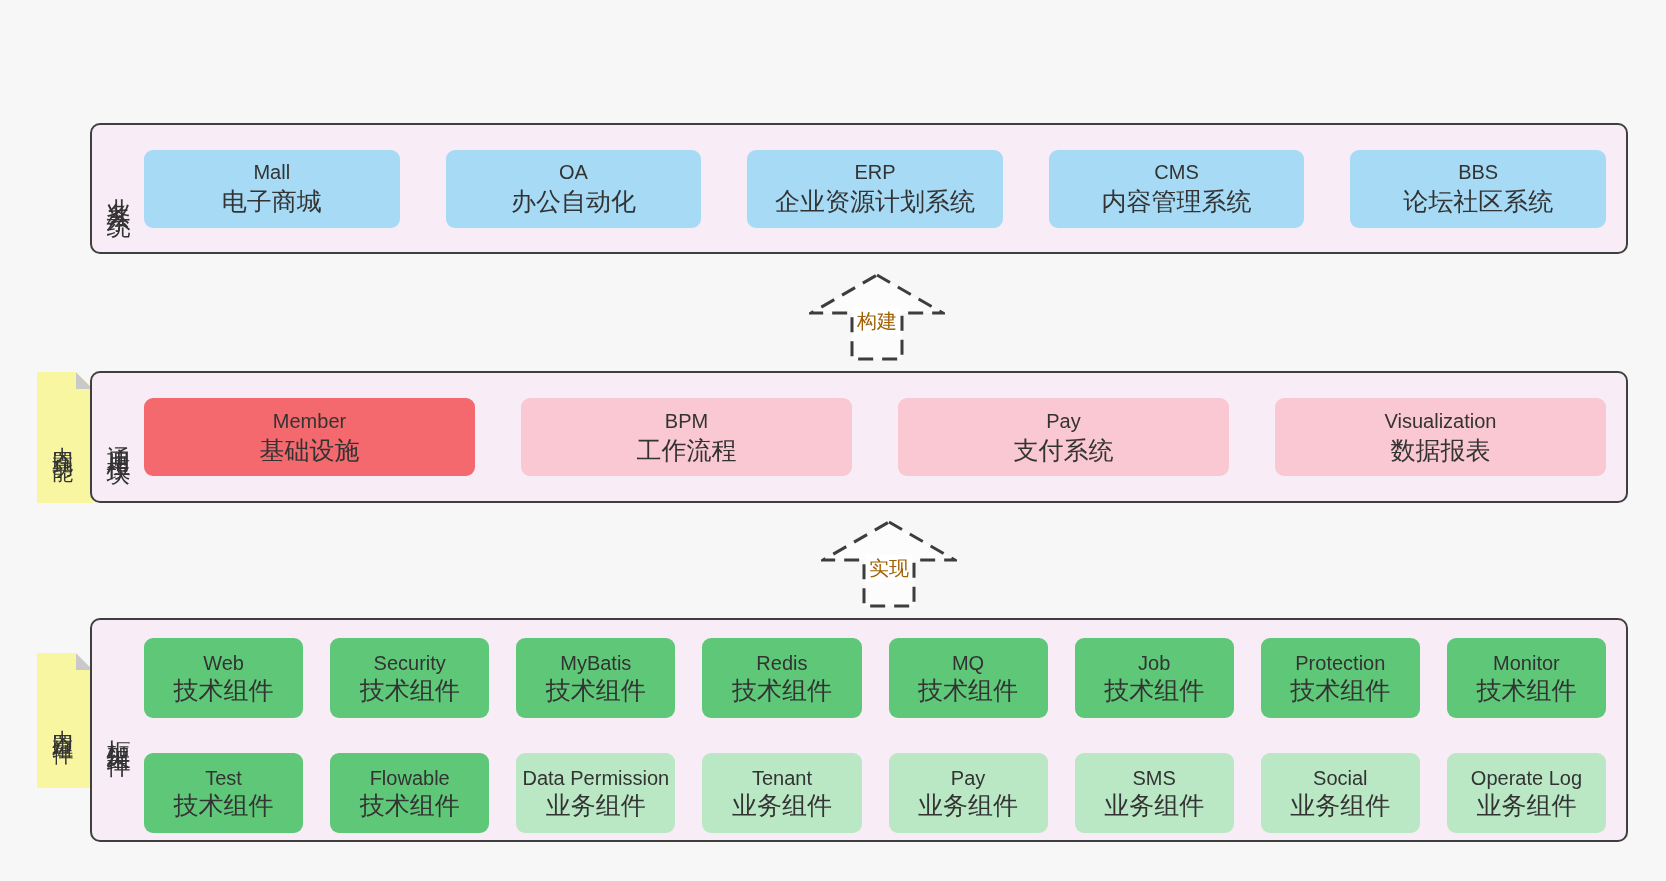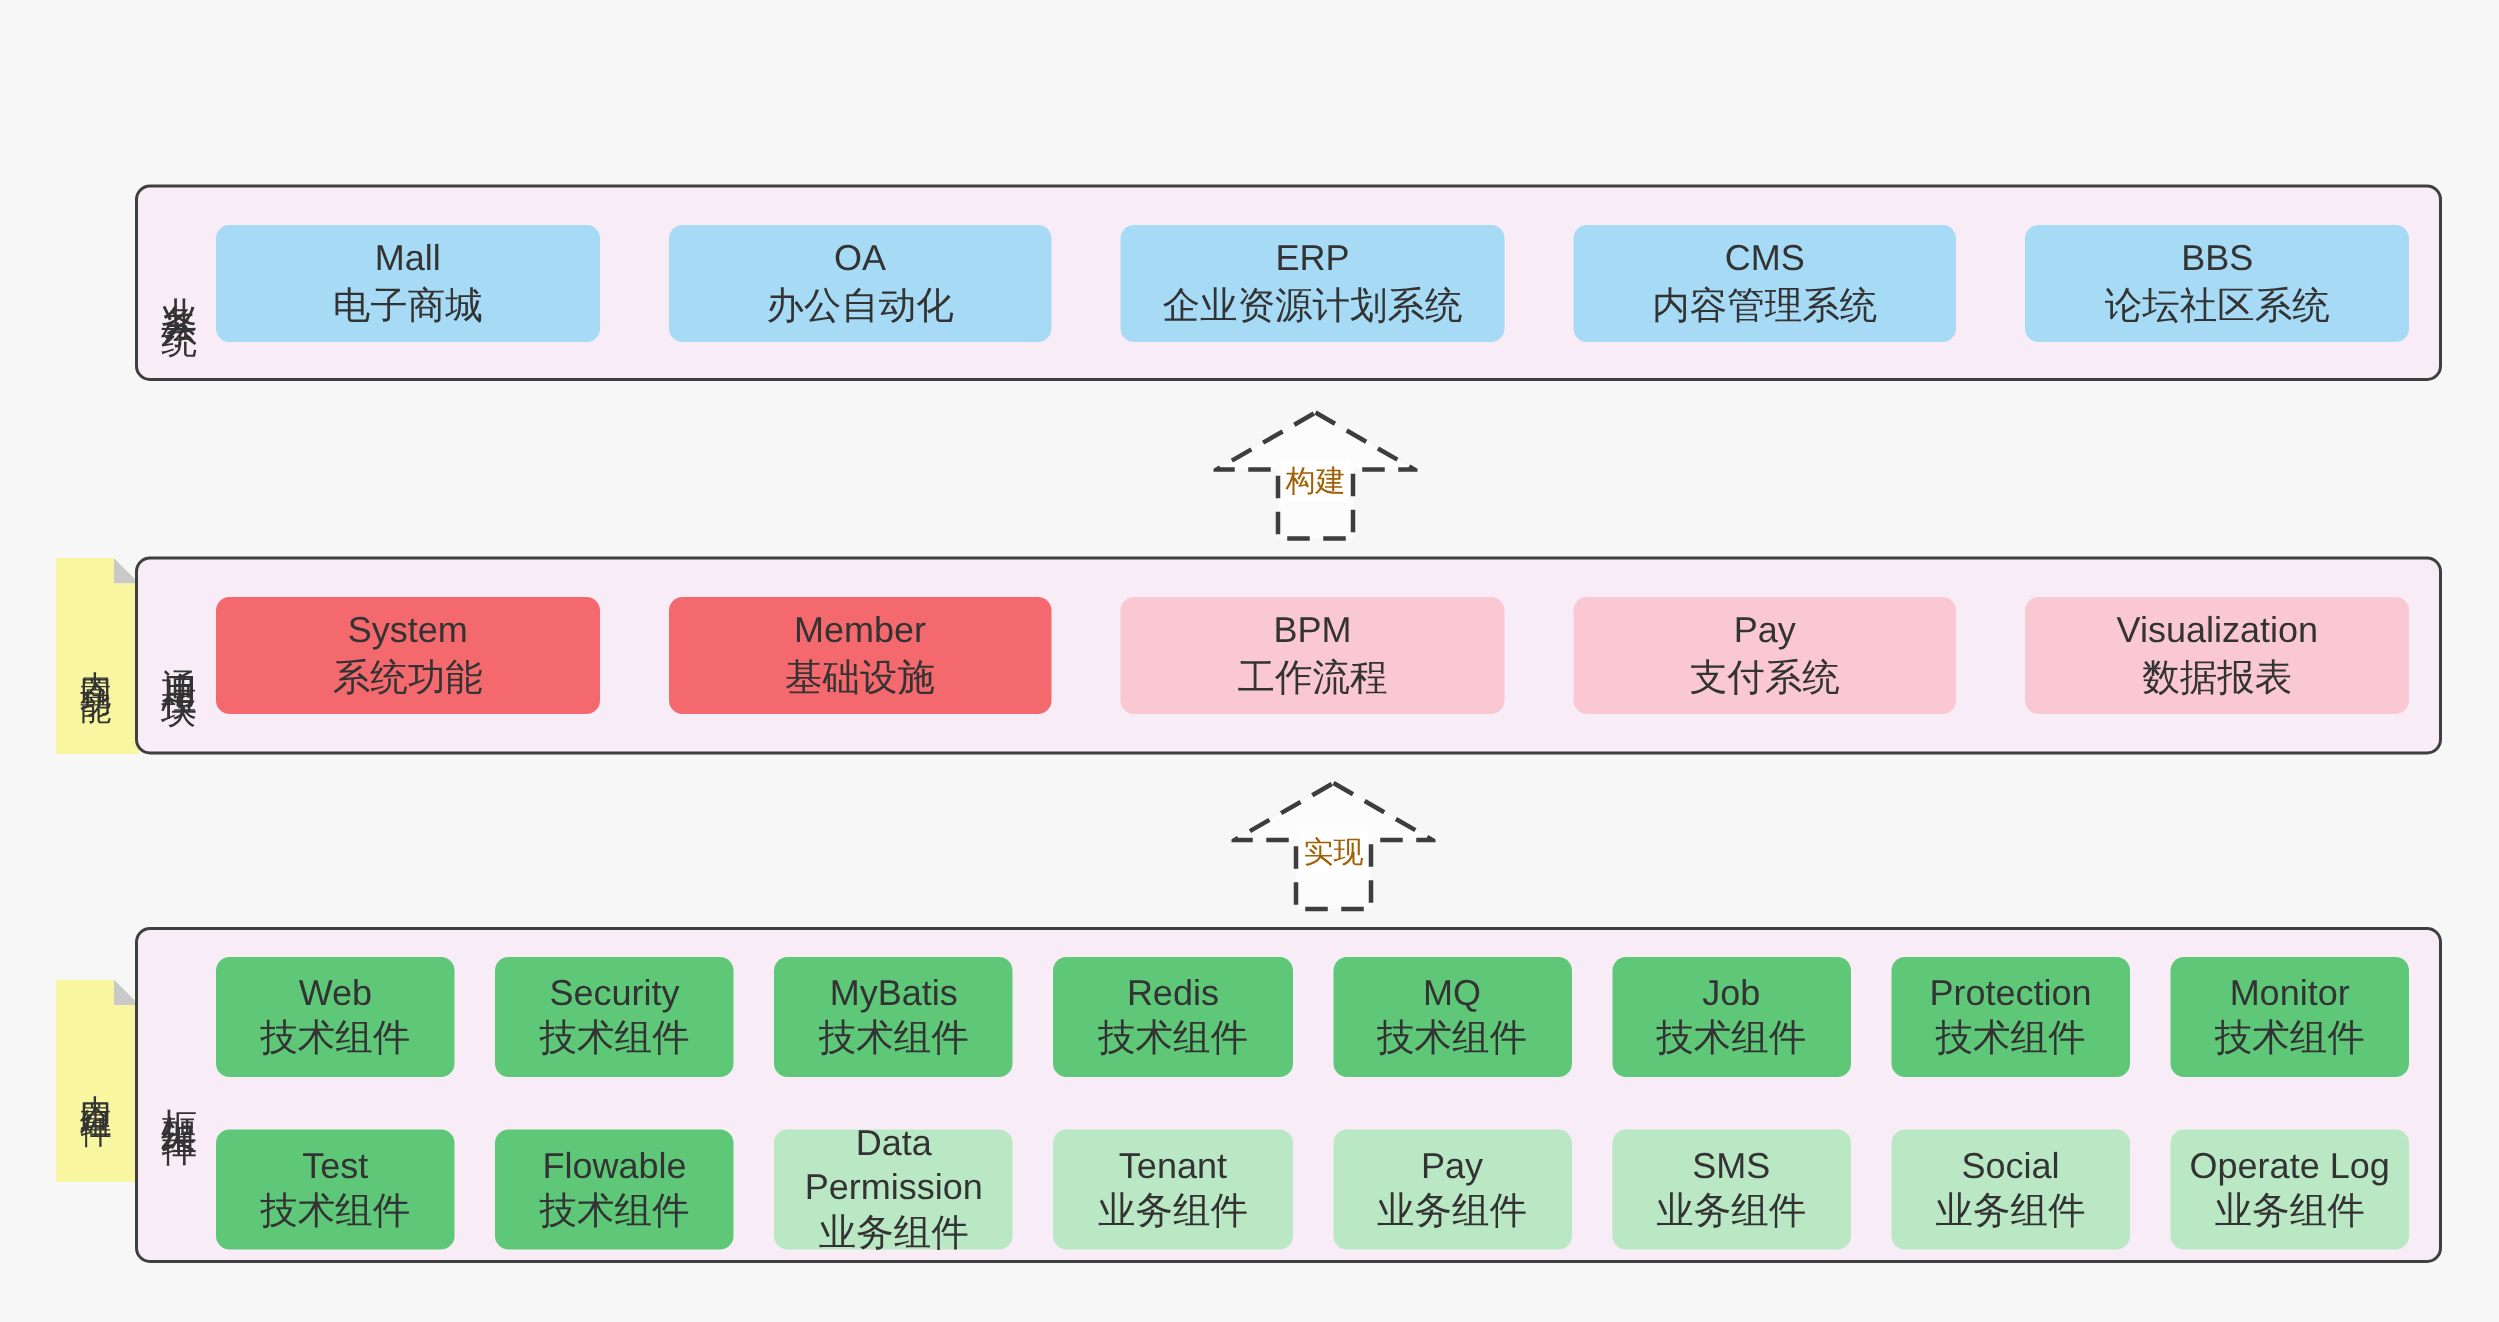--- a/index.html
+++ b/index.html
@@ -35,21 +35,21 @@
     gap:24px; padding:0 20px 0 4px;
   }
   .brow { display:flex; gap:27px;margin-top:11px; }
 
   .box {
     flex:1; height:78px; border-radius:9px;
     display:flex; flex-direction:column; align-items:center; justify-content:center;
     text-align:center; line-height:1.3;
   }
   .brow .box { height:80px; line-height:1.2; }
-  .box-en { font-size:24px; }
+  .box-en { font-size:20px; }
   .box-zh { font-size:25px; }
 
   .blue       { background:#a6daf5; }
   .red        { background:#f4696d; }
   .pink       { background:#f9c8d2; }
   .green      { background:#5ec878; }
   .lightgreen { background:#bae7c4; }
 
   
   .sticky {
@@ -122,24 +122,20 @@
     <div class="fold"></div>
     <span>内置功能</span>
   </div>
 
   <div class="band" id="band-modules">
     <div class="band-label">
       <span>通用模块</span>
     </div>
     <div class="band-boxes">
       <div class="box red">
-        <div class="box-en">System</div>
-        <div class="box-zh">系统功能</div>
-      </div>
-      <div class="box red">
         <div class="box-en">Member</div>
         <div class="box-zh">基础设施</div>
       </div>
       <div class="box pink">
         <div class="box-en">BPM</div>
         <div class="box-zh">工作流程</div>
       </div>
       <div class="box pink">
         <div class="box-en">Pay</div>
         <div class="box-zh">支付系统</div>

